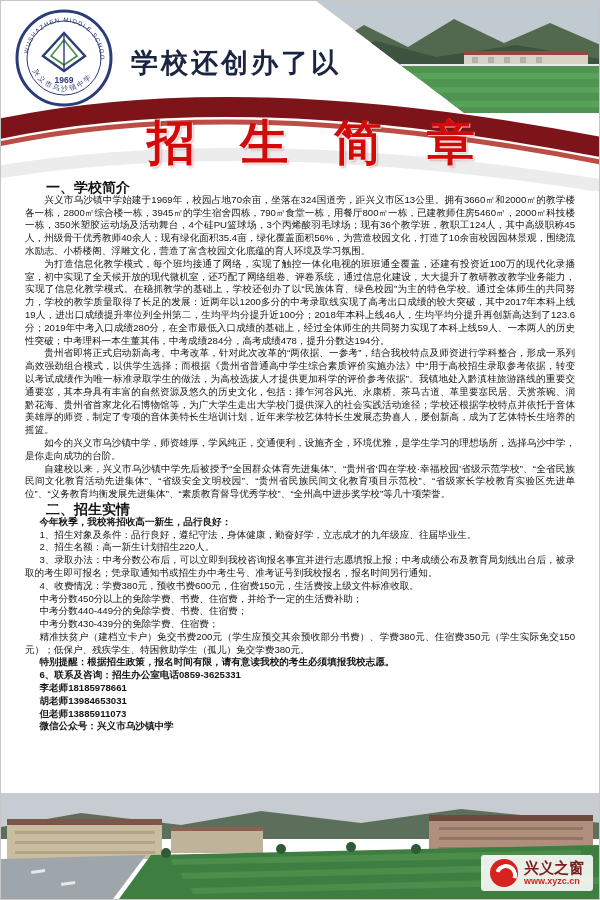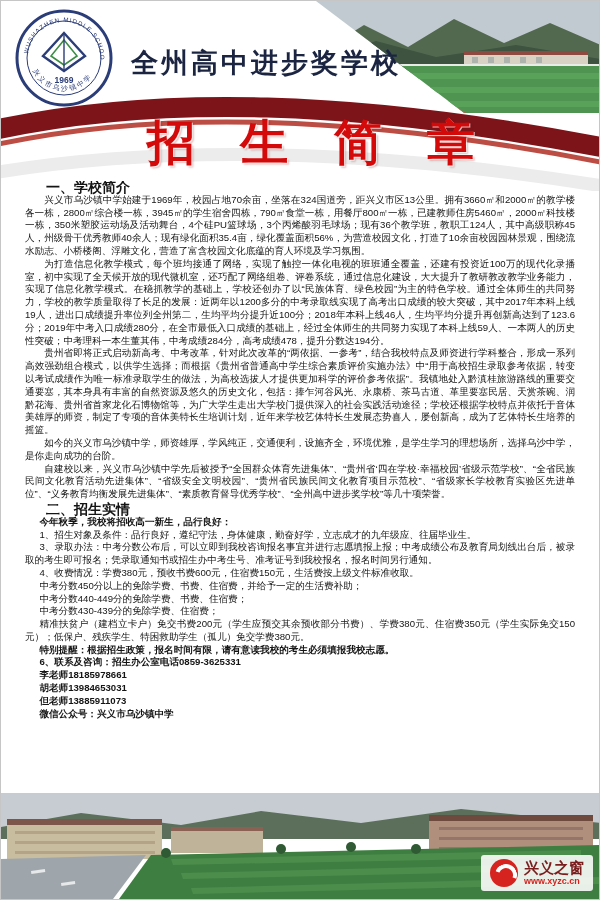--- a/index.html
+++ b/index.html
@@ -61,21 +61,21 @@
       </text>
       <text font-size="7" fill="#2b3d78" letter-spacing="2">
         <textPath href="#arcBot" startOffset="6">兴义市乌沙镇中学</textPath>
       </text>
       <path d="M49,24 L70,47 L49,62 L28,47 Z" fill="none" stroke="#2b3d78" stroke-width="2.4"></path>
       <path d="M49,31 L62,47 L49,56 L36,47 Z" fill="none" stroke="#3c8c44" stroke-width="1.6"></path>
       <line x1="49" y1="24" x2="49" y2="62" stroke="#2b3d78" stroke-width="1.4"></line>
       <text x="49" y="74" font-size="8.5" font-weight="bold" fill="#2b3d78" text-anchor="middle">1969</text>
     </svg>
 
-    <div class="school-name">全州高中进步奖学校</div>
+    <div class="school-name">学校还创办了以</div>
 
     <div class="photo-top">
       <svg width="285" height="112" viewBox="0 0 285 112">
         <rect x="0" y="0" width="285" height="62" fill="#c0cad0"></rect>
         <path d="M0,54 L48,24 L92,46 L138,18 L188,42 L234,22 L285,44 L285,70 L0,70 Z" fill="#53694f"></path>
         <path d="M0,60 L60,40 L120,56 L200,44 L285,58 L285,72 L0,72 Z" fill="#3e5340"></path>
         <rect x="148" y="52" width="124" height="13" fill="#d8d2c4"></rect>
         <rect x="148" y="50" width="124" height="4" fill="#8e4a40"></rect>
         <rect x="156" y="56" width="6" height="6" fill="#aeb3ae"></rect>
         <rect x="172" y="56" width="6" height="6" fill="#aeb3ae"></rect>
@@ -106,20 +106,21 @@
     <p class="indent">兴义市乌沙镇中学始建于1969年，校园占地70余亩，坐落在324国道旁，距兴义市区13公里。拥有3660㎡和2000㎡的教学楼各一栋，2800㎡综合楼一栋，3945㎡的学生宿舍四栋，790㎡食堂一栋，用餐厅800㎡一栋，已建教师住房5460㎡，2000㎡科技楼一栋，350米塑胶运动场及活动舞台，4个硅PU篮球场，3个丙烯酸羽毛球场；现有36个教学班，教职工124人，其中高级职称45人，州级骨干优秀教师40余人；现有绿化面积35.4亩，绿化覆盖面积56%，为营造校园文化，打造了10余亩校园园林景观，围绕流水励志、小桥楼阁、浮雕文化，营造了富含校园文化底蕴的育人环境及学习氛围。</p>
     <p class="indent">为打造信息化教学模式，每个班均接通了网络，实现了触控一体化电视的班班通全覆盖，还建有投资近100万的现代化录播室，初中实现了全天候开放的现代微机室，还巧配了网络组卷、评卷系统，通过信息化建设，大大提升了教研教改教学业务能力，实现了信息化教学模式。在稳抓教学的基础上，学校还创办了以“民族体育、绿色校园”为主的特色学校。通过全体师生的共同努力，学校的教学质量取得了长足的发展：近两年以1200多分的中考录取线实现了高考出口成绩的较大突破，其中2017年本科上线19人，进出口成绩提升率位列全州第二，生均平均分提升近100分；2018年本科上线46人，生均平均分提升再创新高达到了123.6分；2019年中考入口成绩280分，在全市最低入口成绩的基础上，经过全体师生的共同努力实现了本科上线59人、一本两人的历史性突破；中考理科一本生董其伟，中考成绩284分，高考成绩478，提升分数达194分。</p>
     <p class="indent">贵州省即将正式启动新高考、中考改革，针对此次改革的“两依据、一参考”，结合我校特点及师资进行学科整合，形成一系列高效强劲组合模式，以供学生选择；而根据《贵州省普通高中学生综合素质评价实施办法》中“用于高校招生录取参考依据，转变以考试成绩作为唯一标准录取学生的做法，为高校选拔人才提供更加科学的评价参考依据”。我镇地处入黔滇桂旅游路线的重要交通要塞，其本身具有丰富的自然资源及悠久的历史文化，包括：捧乍河谷风光、永康桥、茶马古道、革里要塞民居、天赏茶碗、润黔花海、贵州省首家龙化石博物馆等，为广大学生走出大学校门提供深入的社会实践活动途径；学校还根据学校特点并依托于音体美雄厚的师资，制定了专项的音体美特长生培训计划，近年来学校艺体特长生发展态势喜人，屡创新高，成为了艺体特长生培养的摇篮。</p>
     <p class="indent">如今的兴义市乌沙镇中学，师资雄厚，学风纯正，交通便利，设施齐全，环境优雅，是学生学习的理想场所，选择乌沙中学，是你走向成功的台阶。</p>
     <p class="indent">自建校以来，兴义市乌沙镇中学先后被授予“全国群众体育先进集体”、“贵州省‘四在学校·幸福校园’省级示范学校”、“全省民族民间文化教育活动先进集体”、“省级安全文明校园”、“贵州省民族民间文化教育项目示范校”、“省级家长学校教育实验区先进单位”、“义务教育均衡发展先进集体”、“素质教育督导优秀学校”、“全州高中进步奖学校”等几十项荣誉。</p>
 
     <div class="gap"></div>
     <p class="sec">二、招生实情</p>
     <p class="item b">今年秋季，我校将招收高一新生，品行良好：</p>
     <p class="item">1、招生对象及条件：品行良好，遵纪守法，身体健康，勤奋好学，立志成才的九年级应、往届毕业生。</p>
+    <p class="item">2、招生名额：高一新生计划招生220人。</p>
     <p class="item">3、录取办法：中考分数公布后，可以立即到我校咨询报名事宜并进行志愿填报上报；中考成绩公布及教育局划线出台后，被录取的考生即可报名；凭录取通知书或招生办中考生号、准考证号到我校报名，报名时间另行通知。</p>
     <p class="item">4、收费情况：学费380元，预收书费600元，住宿费150元，生活费按上级文件标准收取。</p>
     <p class="item">中考分数450分以上的免除学费、书费、住宿费，并给予一定的生活费补助；</p>
     <p class="item">中考分数440-449分的免除学费、书费、住宿费；</p>
     <p class="item">中考分数430-439分的免除学费、住宿费；</p>
     <p class="item">精准扶贫户（建档立卡户）免交书费200元（学生应预交其余预收部分书费）、学费380元、住宿费350元（学生实际免交150元）；低保户、残疾学生、特困救助学生（孤儿）免交学费380元。</p>
     <p class="item b">特别提醒：根据招生政策，报名时间有限，请有意读我校的考生必须填报我校志愿。</p>
     <p class="item b">6、联系及咨询：招生办公室电话0859-3625331</p>
     <p class="item b">李老师18185978661</p>
     <p class="item b">胡老师13984653031</p>

